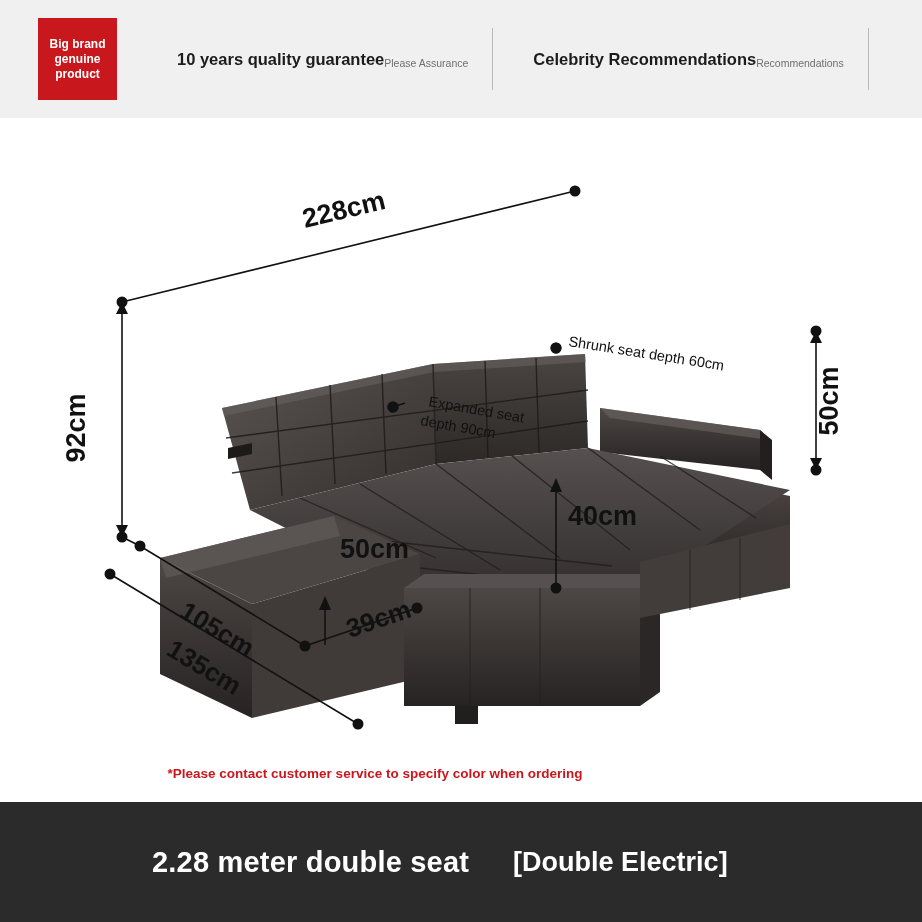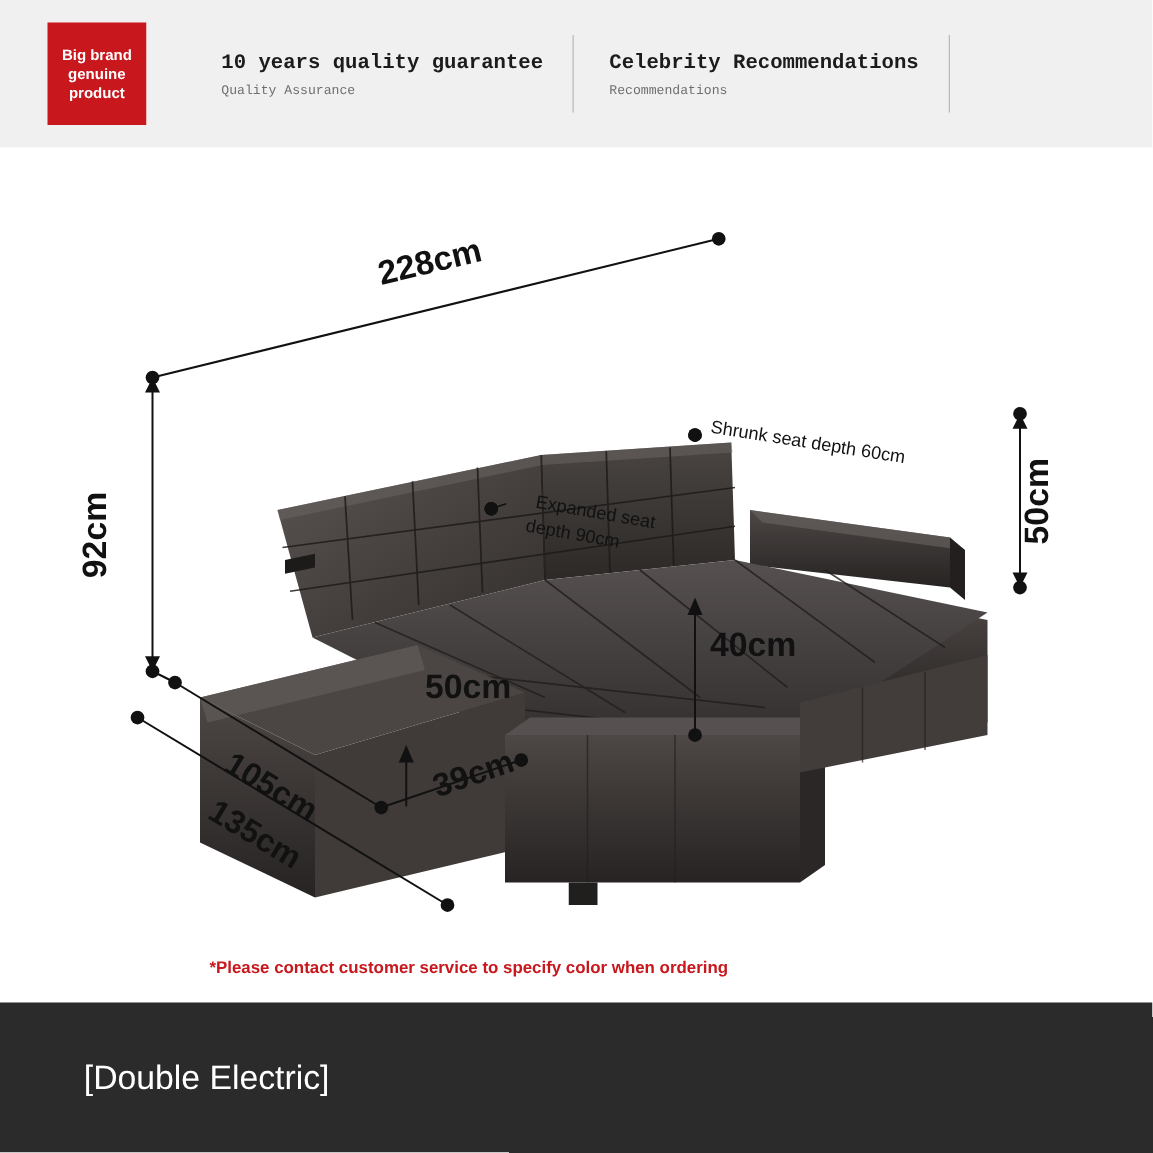--- a/index.html
+++ b/index.html
@@ -18,36 +18,35 @@
   }
   .badge{
     width:79px;height:82px;margin-left:38px;
     background:#c8171d;color:#fff;
     display:flex;align-items:center;justify-content:center;
     text-align:center;
     font-size:12px;line-height:15px;font-weight:bold;
     padding:0 4px;box-sizing:border-box;
   }
   .feature{
-    display:flex;flex-direction:column;align-items:flex-start;justify-content:center;
+    display:flex;align-items:center;justify-content:center;
     text-align:center;
     height:72px;
-    font-family:Liberation Mono, monospace;
   }
   .feature .f-main{
     font-size:16.5px;font-weight:bold;color:#1c1c1c;line-height:20px;
   }
   .feature .f-sub{
     font-size:10.5px;color:#6f6f6f;margin-top:7px;
   }
   .divider{
     width:1px;height:62px;background:#b9b9b9;
   }
   .f1{margin-left:60px;}
-  .f2{margin-left:4px;}
+  .f2{margin-left:16px;}
   .f3{margin-left:0;}
   .sp{flex:0 0 24px;}
 
   
   .diagram{
     position:absolute;left:0;top:118px;width:922px;height:684px;background:#fff;
   }
   .diagram svg{position:absolute;left:0;top:0;}
 
   .note{
@@ -58,33 +57,33 @@
   
   .bottombar{
     position:absolute;left:0;bottom:0;width:922px;height:120px;
     background:#2b2b2b;color:#ffffff;
     display:flex;align-items:center;
   }
   .bb-title{
     margin-left:152px;font-size:29px;font-weight:bold;letter-spacing:0.2px;
   }
   .bb-variant{
-    margin-left:67px;font-size:27px;font-weight:normal;
+    margin-left:44px;font-size:27px;font-weight:bold;
   }
   .lbl{font-family:"Liberation Sans", sans-serif;}
 </style>
 </head>
 <body>
 
 <div class="topbar">
   <div class="badge">Big brand genuine product</div>
 
   <div class="feature f1">
     <div class="f-main">10 years quality guarantee</div>
-    <div class="f-sub">Quality Assurance</div>
+    <div class="f-sub">Please Assurance</div>
   </div>
   <div class="sp"></div>
   <div class="divider"></div>
   <div class="sp"></div>
 
   <div class="feature f2">
     <div class="f-main">Celebrity Recommendations</div>
     <div class="f-sub">Recommendations</div>
   </div>
   <div class="sp"></div>
@@ -258,14 +257,15 @@
       <circle cx="393" cy="289" r="5.5" fill="#111"></circle>
       <text x="428" y="288" font-size="14.5" fill="#111" transform="rotate(10 428 288)" class="lbl">Expanded seat</text>
       <text x="420" y="307" font-size="14.5" fill="#111" transform="rotate(10 420 307)" class="lbl">depth 90cm</text>
     </g>
   </svg>
 
   <div class="note">*Please contact customer service to specify color when ordering</div>
 </div>
 
 <div class="bottombar">
+  <div class="bb-title">2.28 meter double seat</div>
   <div class="bb-variant">[Double Electric]</div>
 </div>
 
 </body></html>

